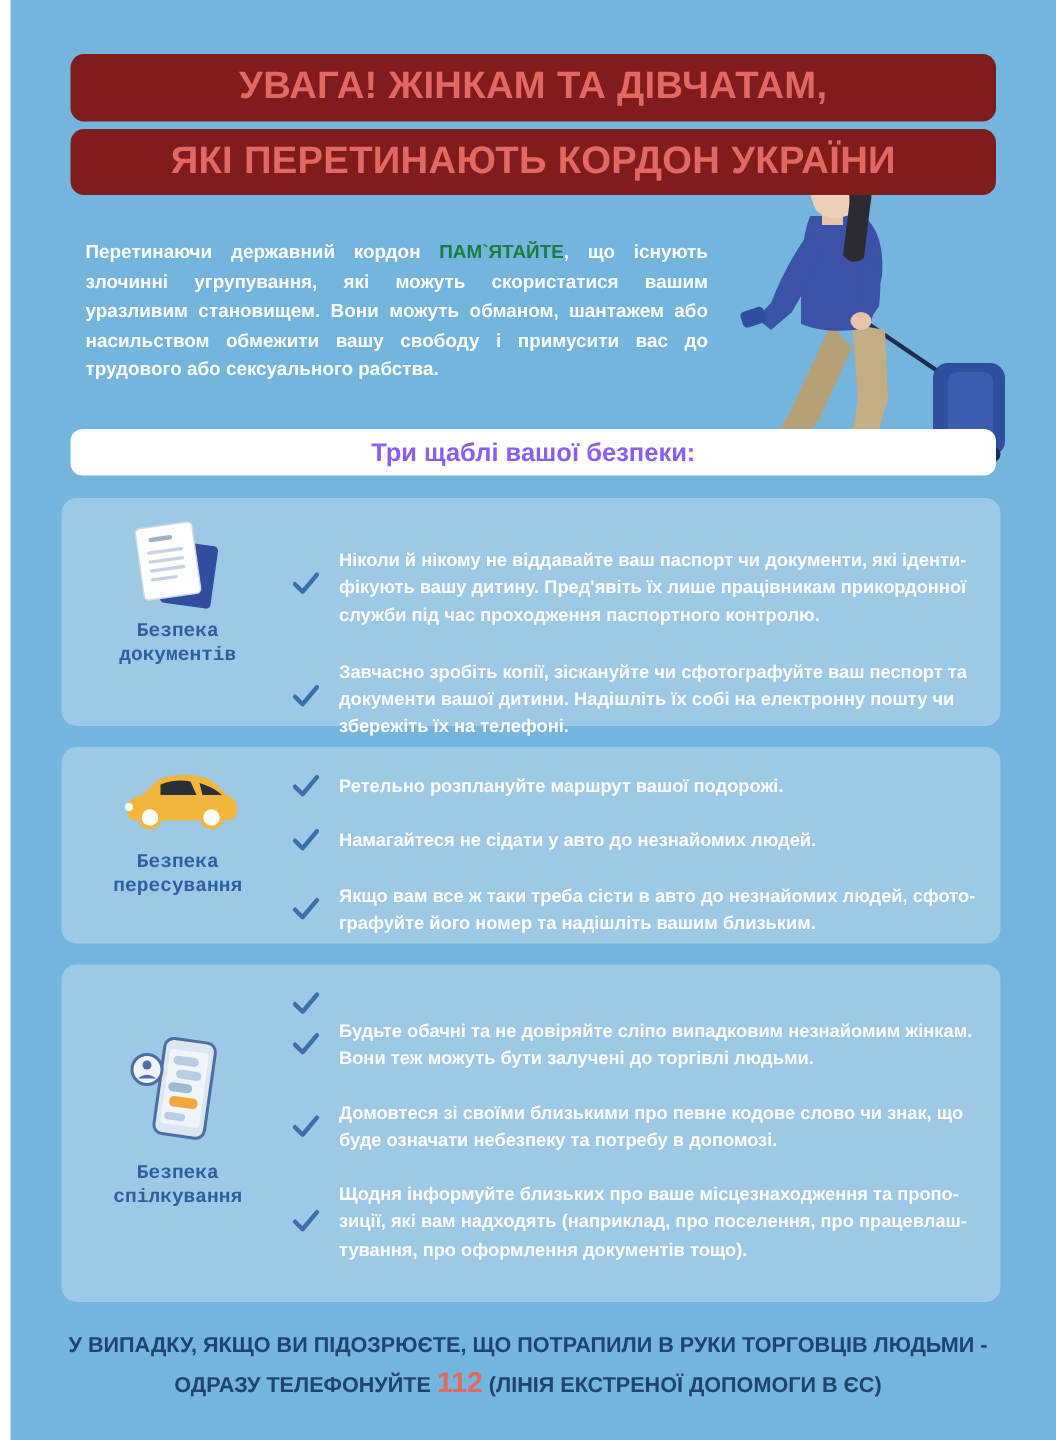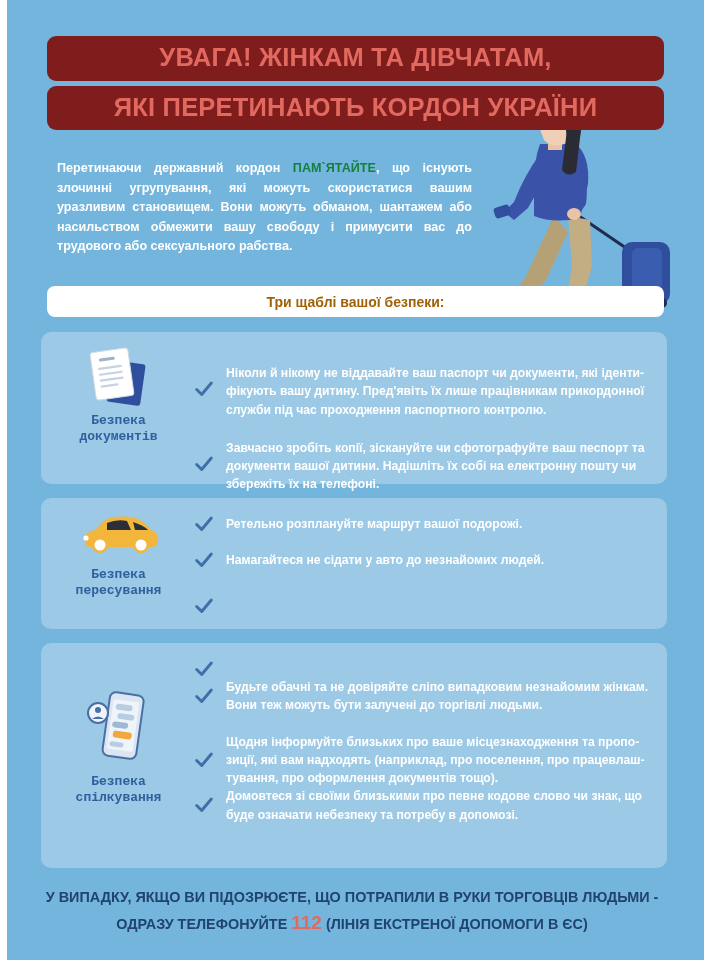--- a/index.html
+++ b/index.html
@@ -87,23 +87,23 @@
     width: 617px;
     height: 31px;
     background: #ffffff;
     border-radius: 8px;
     z-index: 6;
     display: flex;
     align-items: center;
     justify-content: center;
   }
   .steps-banner span {
-    color: #a16207;
-    font-weight: bold;
-    font-size: 14px;
+    color: #8b5cf6;
+    font-weight: bold;
+    font-size: 17px;
   }
 
   
   .panel {
     position: absolute;
     left: 41px;
     width: 626px;
     background: #9cc9e5;
     border-radius: 10px;
     z-index: 2;
@@ -290,20 +290,21 @@
       <div class="bullet" style="margin-bottom:18px;">
         <svg class="check" style="top:-2px;" viewBox="0 0 24 24" xmlns="http://www.w3.org/2000/svg">
             <path d="M4 12.5 L9.5 18 L20 5.5" stroke="#3f6fa8" stroke-width="3.2" fill="none" stroke-linecap="round" stroke-linejoin="round"></path>
           </svg>
         <span>Намагайтеся не сідати у авто до незнайомих людей.</span>
       </div>
       <div class="bullet">
         <svg class="check" style="top:7px;" viewBox="0 0 24 24" xmlns="http://www.w3.org/2000/svg">
             <path d="M4 12.5 L9.5 18 L20 5.5" stroke="#3f6fa8" stroke-width="3.2" fill="none" stroke-linecap="round" stroke-linejoin="round"></path>
           </svg>
+        <span>Якщо вам все ж таки треба сісти в авто до незнайомих людей, сфото-графуйте його номер та надішліть вашим близьким.</span>
       </div>
     </div>
   </div>
 
   <div class="panel" id="panel-communication">
     <div class="panel-icon-col" style="top:46px;">
       <span class="panel-icon">
         <svg width="66" height="74" viewBox="0 0 66 74" xmlns="http://www.w3.org/2000/svg">
           <g transform="rotate(8 33 37)">
             <rect x="20" y="4" width="34" height="64" rx="6" fill="#dbe6f2" stroke="#4a6fa5" stroke-width="2"></rect>
@@ -329,31 +330,31 @@
         <svg class="check" style="top:-2px;" viewBox="0 0 24 24" xmlns="http://www.w3.org/2000/svg">
             <path d="M4 12.5 L9.5 18 L20 5.5" stroke="#3f6fa8" stroke-width="3.2" fill="none" stroke-linecap="round" stroke-linejoin="round"></path>
           </svg>
       </div>
       <div class="bullet" style="margin-bottom:18px;">
         <svg class="check" style="top:7px;" viewBox="0 0 24 24" xmlns="http://www.w3.org/2000/svg">
             <path d="M4 12.5 L9.5 18 L20 5.5" stroke="#3f6fa8" stroke-width="3.2" fill="none" stroke-linecap="round" stroke-linejoin="round"></path>
           </svg>
         <span>Будьте обачні та не довіряйте сліпо випадковим незнайомим жінкам. Вони теж можуть бути залучені до торгівлі людьми.</span>
       </div>
+      <div class="bullet" style="margin-bottom:18px;">
+        <svg class="check" style="top:7px;" viewBox="0 0 24 24" xmlns="http://www.w3.org/2000/svg">
+            <path d="M4 12.5 L9.5 18 L20 5.5" stroke="#3f6fa8" stroke-width="3.2" fill="none" stroke-linecap="round" stroke-linejoin="round"></path>
+          </svg>
+        <span>Домовтеся зі своїми близькими про певне кодове слово чи знак, що буде означати небезпеку та потребу в допомозі.</span>
+      </div>
       <div class="bullet">
         <svg class="check" style="top:16px;" viewBox="0 0 24 24" xmlns="http://www.w3.org/2000/svg">
             <path d="M4 12.5 L9.5 18 L20 5.5" stroke="#3f6fa8" stroke-width="3.2" fill="none" stroke-linecap="round" stroke-linejoin="round"></path>
           </svg>
         <span>Щодня інформуйте близьких про ваше місцезнаходження та пропо-зиції, які вам надходять (наприклад, про поселення, про працевлаш-тування, про оформлення документів тощо).</span>
       </div>
-      <div class="bullet" style="margin-bottom:18px;">
-        <svg class="check" style="top:7px;" viewBox="0 0 24 24" xmlns="http://www.w3.org/2000/svg">
-            <path d="M4 12.5 L9.5 18 L20 5.5" stroke="#3f6fa8" stroke-width="3.2" fill="none" stroke-linecap="round" stroke-linejoin="round"></path>
-          </svg>
-        <span>Домовтеся зі своїми близькими про певне кодове слово чи знак, що буде означати небезпеку та потребу в допомозі.</span>
-      </div>
     </div>
   </div>
 
   <div class="footer">
     <span>У ВИПАДКУ, ЯКЩО ВИ ПІДОЗРЮЄТЕ, ЩО ПОТРАПИЛИ В РУКИ ТОРГОВЦІВ ЛЮДЬМИ - ОДРАЗУ ТЕЛЕФОНУЙТЕ </span><span class="phone">112</span><span> (ЛІНІЯ ЕКСТРЕНОЇ ДОПОМОГИ В ЄС)</span>
   </div>
 </div>
 
 </body></html>

